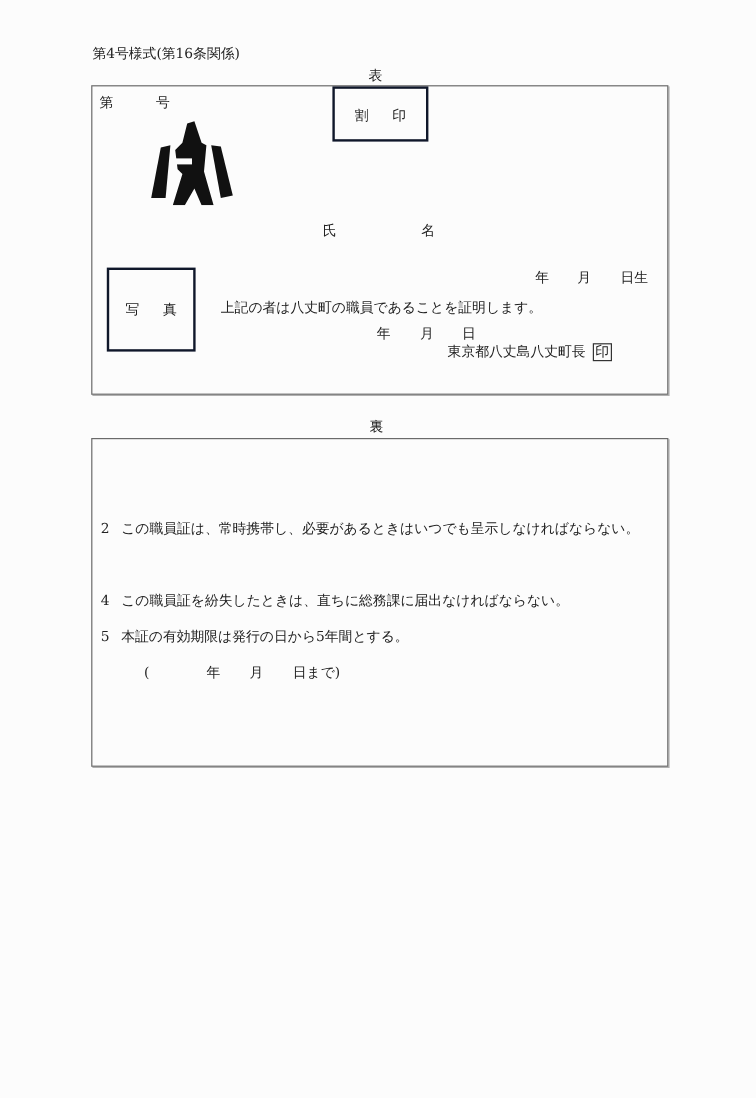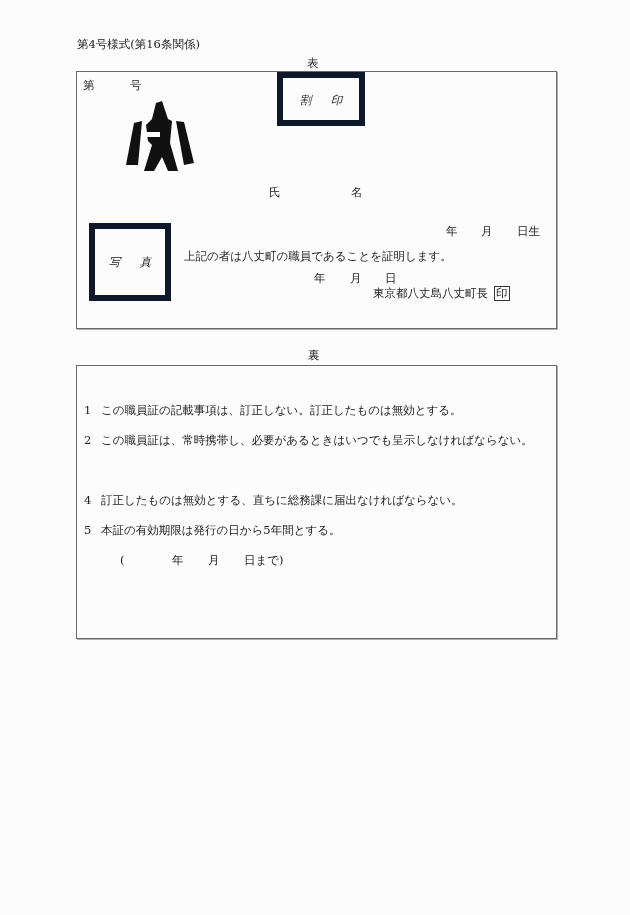--- a/index.html
+++ b/index.html
@@ -16,21 +16,21 @@
   .form-title { left: 77px; top: 37px; font-size: 11.5px; }
   .side-label { font-size: 11.5px; }
   .card {
     position: absolute;
     border: 1px solid #6a6a6a;
     box-shadow: 1px 1px 0 #b0b0b0;
     background: #fcfcfc;
   }
   .front { left: 76px; top: 71px; width: 479px; height: 256px; }
   .back  { left: 76px; top: 365px; width: 479px; height: 272px; }
-  .box { position: absolute; border: 6px solid #0f172a; font-style: italic; }
+  .box { position: absolute; border: 2px solid #0f172a; }
   .stamp-box { left: 200px; top: 0px; width: 76px; height: 42px; }
   .stamp-box span { position: absolute; left: 0; right: 0; top: 15px; text-align: center; letter-spacing: 8px; padding-left: 8px; font-size: 11.5px; }
   .photo-box { left: 12px; top: 151px; width: 70px; height: 66px; }
   .photo-box span { position: absolute; left: 0; right: 0; top: 26px; text-align: center; letter-spacing: 8px; padding-left: 8px; font-size: 11.5px; }
   .in { position: absolute; white-space: nowrap; font-size: 11.5px; }
   .seal {
     display: inline-block; border: 1px solid #333; padding: 0 1px; line-height: 13px; margin-left: 6px;
   }
   .rule { position: absolute; left: 7px; white-space: nowrap; font-size: 11.5px; }
   .rule .num { display: inline-block; width: 17px; }
@@ -77,28 +77,25 @@
   <div class="in" style="left:308px; top:199px;">日</div>
 
   <div class="in" style="left:296px; top:214px;">
     <span>東京都八丈島八丈町長</span><span class="seal">印</span>
   </div>
 </div>
 
 <div class="abs side-label" style="left:308px; top:348px;">裏</div>
 
 <div class="card back">
-  <div class="rule" style="top:37px;">
-    <span class="num">1</span><span>この職員証の記載事項は、訂正しない。訂正したものは無効とする。</span>
-  </div>
   <div class="rule" style="top:67px;">
     <span class="num">2</span><span>この職員証は、常時携帯し、必要があるときはいつでも呈示しなければならない。</span>
   </div>
   <div class="rule" style="top:127px;">
-    <span class="num">4</span><span>訂正したものは無効とする、直ちに総務課に届出なければならない。</span>
+    <span class="num">4</span><span>この職員証を紛失したときは、直ちに総務課に届出なければならない。</span>
   </div>
   <div class="rule" style="top:157px;">
     <span class="num">5</span><span>本証の有効期限は発行の日から5年間とする。</span>
   </div>
 
   <div class="in" style="left:43px; top:187px;">(</div>
   <div class="in" style="left:95px; top:187px;">年</div>
   <div class="in" style="left:131px; top:187px;">月</div>
   <div class="in" style="left:167px; top:187px;">日まで)</div>
 

